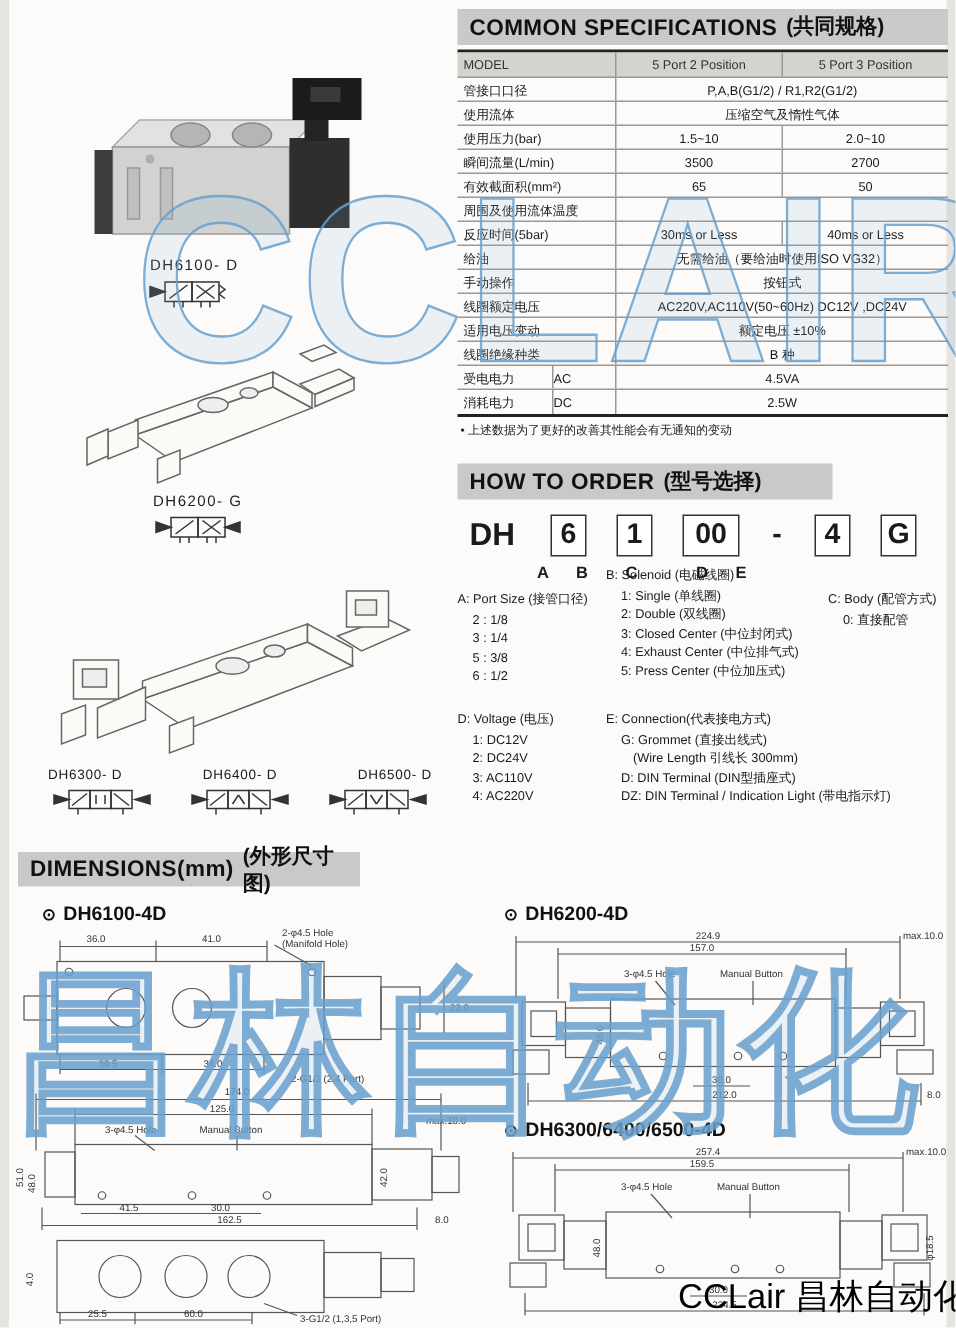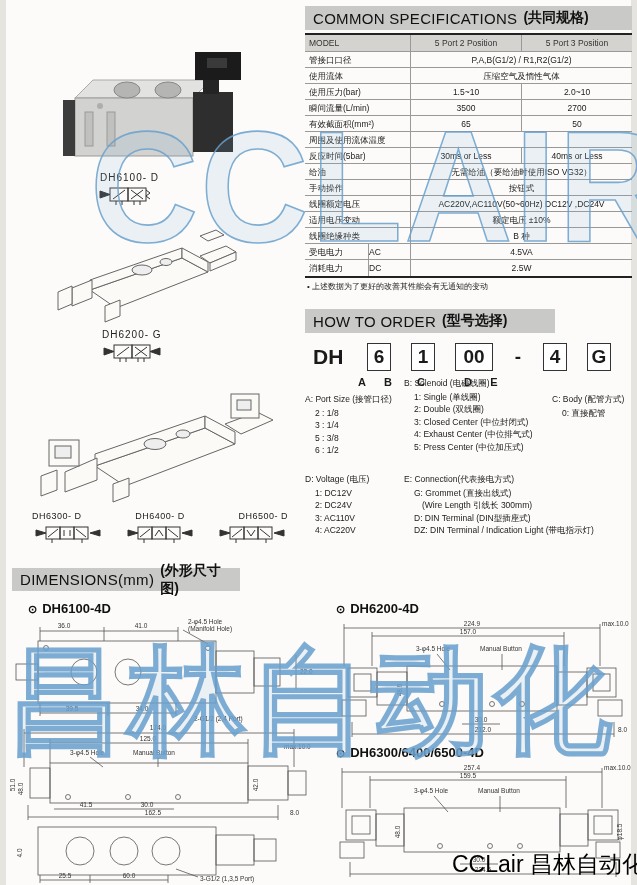--- a/index.html
+++ b/index.html
@@ -4,21 +4,21 @@
 <style>
   html,body{margin:0;padding:0;}
   body{width:637px;height:885px;position:relative;overflow:hidden;
        background:#fcfbf9;font-family:"Liberation Sans",sans-serif;color:#1a1a1a;}
   .edge{position:absolute;top:0;height:885px;background:#e6e4df;}
   .edge.l{left:0;width:6px;} .edge.r{right:0;width:6px;}
 
   
   .bar{position:absolute;background:#c9c9c7;color:#111;display:flex;align-items:center;
        padding:0 8px;box-sizing:border-box;}
-  .bar .en{font-weight:normal;font-size:15px;letter-spacing:.3px;}
+  .bar .en{font-weight:bold;font-size:15px;letter-spacing:.3px;}
   .bar .cn{font-weight:bold;font-size:14px;margin-left:6px;}
 
   
   .spec{position:absolute;left:305px;top:33px;width:327px;border-top:2px solid #222;
         border-bottom:2px solid #222;font-size:8.5px;}
   .srow{display:flex;height:16px;line-height:16px;border-bottom:1px solid #999;box-sizing:border-box;}
   .srow:last-child{border-bottom:none;}
   .srow.head{background:#d4d3d0;height:17px;line-height:17px;font-size:8.5px;color:#333;}
   .lbl{width:106px;padding-left:4px;border-right:1px solid #999;box-sizing:border-box;
        white-space:nowrap;overflow:hidden;}

